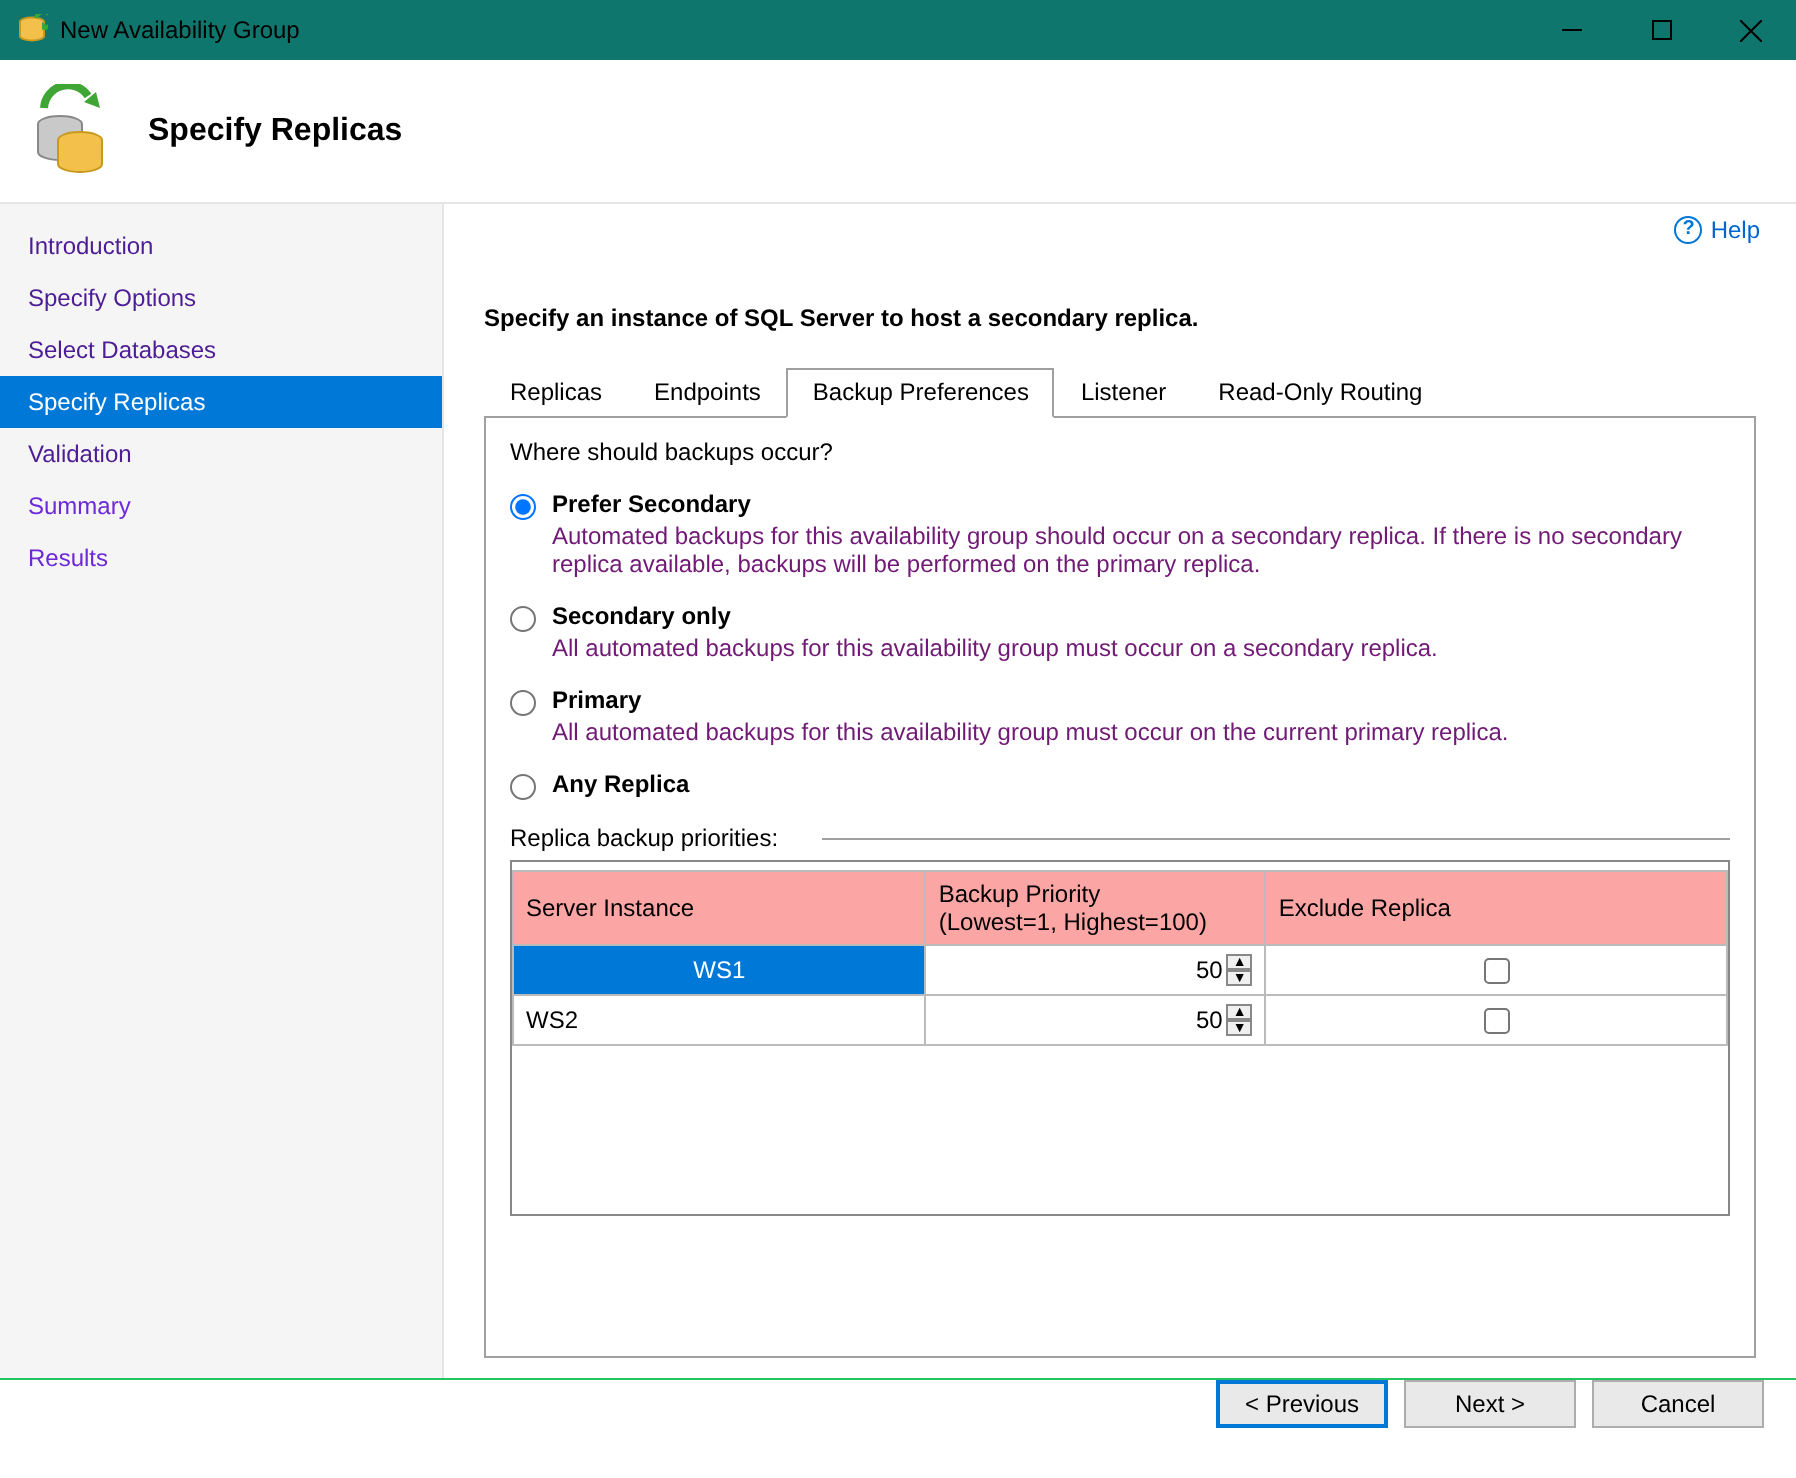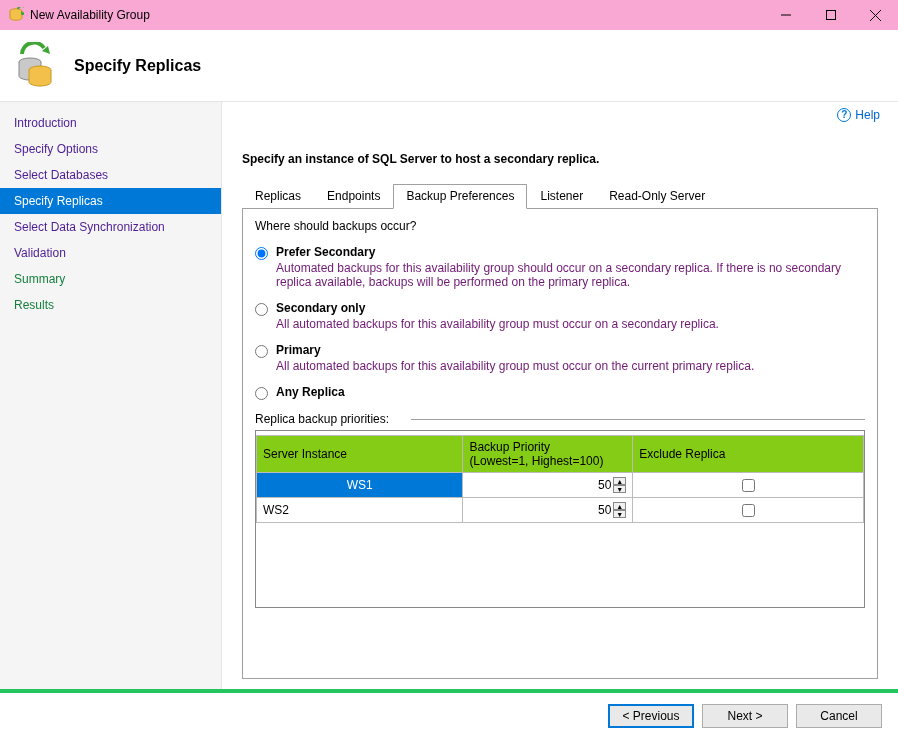--- a/index.html
+++ b/index.html
@@ -10,21 +10,21 @@
   background: #fff;
   width: 898px;
   height: 739px;
   overflow: hidden;
 }
 .titlebar {
   height: 30px;
   display: flex;
   align-items: center;
   padding: 0 0 0 8px;
-  background: #f9a8d4;
+  background: #0f766e;
 }
 .titlebar .app-icon { width: 16px; height: 16px; margin-right: 6px; }
 .titlebar .title { flex: 1; font-size: 12px; }
 .win-controls { display: flex; }
 .win-btn {
   width: 45px; height: 30px;
   display: flex; align-items: center; justify-content: center;
   cursor: pointer;
 }
 .header-strip {
@@ -45,21 +45,21 @@
   padding-top: 8px;
 }
 .step {
   padding: 6px 14px;
   color: #0066cc;
   cursor: pointer;
   font-size: 12px;
 }
 .step.active { background: #0078d7; color: #fff; }
 .step.done { color: #4c1d95; }
-.step.pending { color: #15803d; }
+.step.pending { color: #6d28d9; }
 .main {
   flex: 1;
   padding: 10px 20px 0 20px;
   position: relative;
 }
 .help-link {
   position: absolute;
   top: 6px; right: 18px;
   color: #0066cc;
   display: flex; align-items: center; gap: 4px;
@@ -106,35 +106,35 @@
   border: 1px solid #888;
 }
 table.prio th, table.prio td {
   border: 1px solid #bbb;
   padding: 4px 6px;
   font-size: 12px;
   text-align: left;
   font-weight: normal;
   background: #fff;
 }
-table.prio th { background: #84cc16; }
+table.prio th { background: #fca5a5; }
 table.prio tr.selected td.first { background: #0078d7; color:#fff;text-align:center; }
 .prio-cell { display:flex; justify-content:flex-end; align-items:center; gap:2px; }
 .prio-cell .spinner { display:flex; flex-direction:column; }
 .prio-cell .spinner .sp { width:13px; height:8px; border:1px solid #888; display:flex; align-items:center; justify-content:center; font-size:7px; line-height:1; cursor:pointer; background:#f0f0f0;}
 .excl { text-align:center !important; }
 .excl input { margin:0 auto; display:block; }
 .table-wrap { border:1px solid #888; height:178px; margin-top:4px; overflow:hidden;}
 .table-wrap table.prio { border:none; }
 .footer {
   height: 50px;
-  border-top: 4px solid #22c55e;
+  border-top: 1px solid #22c55e;
   display: flex;
   justify-content: flex-end;
-  align-items: center;
+  align-items: flex-start;
   gap: 8px;
   padding-right: 16px;
 }
 .footer .btn {
   width: 86px; height: 24px;
   border: 1px solid #adadad;
   background: #e9e9e9;
   font-size: 12px;
   cursor: pointer;
 }
@@ -186,40 +186,39 @@
   </span>
   <h1>Specify Replicas</h1>
 </div>
 
 <div class="body-area">
   <div class="sidebar">
     <div class="step done">Introduction</div>
     <div class="step done">Specify Options</div>
     <div class="step done">Select Databases</div>
     <div class="step active">Specify Replicas</div>
-    <div class="step done">Select Data Synchronization</div>
     <div class="step done">Validation</div>
     <div class="step pending">Summary</div>
     <div class="step pending">Results</div>
   </div>
 
   <div class="main">
     <div class="help-link">
       <span class="help-icon">?</span>
       <span>Help</span>
     </div>
 
     <div class="instruction">Specify an instance of SQL Server to host a secondary replica.</div>
 
     <div class="tabstrip">
       <div class="tab">Replicas</div>
       <div class="tab">Endpoints</div>
       <div class="tab active">Backup Preferences</div>
       <div class="tab">Listener</div>
-      <div class="tab">Read-Only Server</div>
+      <div class="tab">Read-Only Routing</div>
     </div>
 
     <div class="tab-panel">
       <div class="question">Where should backups occur?</div>
 
       <label class="opt">
         <input type="radio" name="bk" checked="" style="">
         <div class="opt-body">
           <div class="opt-title">Prefer Secondary</div>
           <div class="opt-desc">Automated backups for this availability group should occur on a secondary replica. If there is no secondary replica available, backups will be performed on the primary replica.</div>

